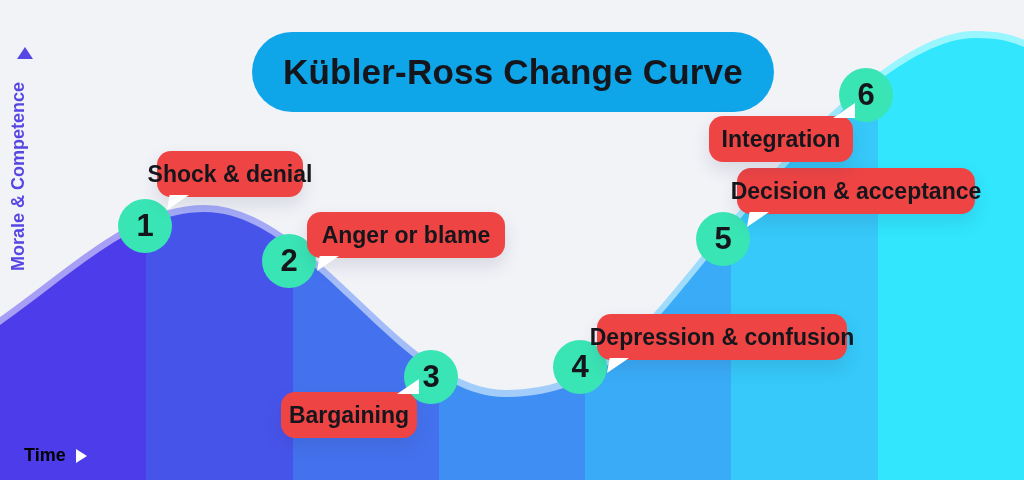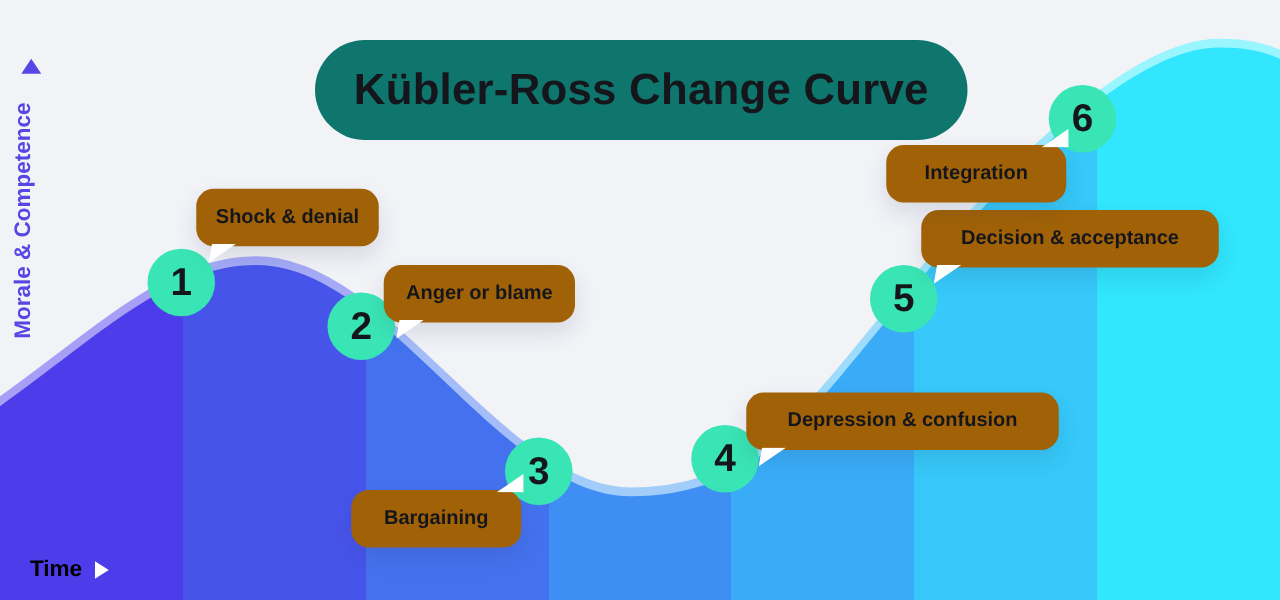--- a/index.html
+++ b/index.html
@@ -5,21 +5,21 @@
   html,body{margin:0;padding:0;}
   .stage-canvas{
     position:relative;width:1024px;height:480px;overflow:hidden;
     background:#f2f3f7;
     font-family:"Liberation Sans","DejaVu Sans",sans-serif;
   }
   .curve-svg{position:absolute;inset:0;z-index:1;}
 
   .title-pill{
     position:absolute;left:252px;top:32px;width:522px;height:80px;z-index:2;
-    background:#0f766e;border-radius:42px;
+    background:#0ea5e9;border-radius:42px;
     display:flex;align-items:center;justify-content:center;
   }
   .title-pill h1{
     margin:0;font-size:35px;font-weight:bold;color:#15161b;letter-spacing:.2px;
   }
 
   .y-axis-arrow{
     position:absolute;left:17px;top:47px;z-index:2;
     width:0;height:0;border-left:8px solid transparent;border-right:8px solid transparent;
     border-bottom:12px solid #5646e3;
@@ -44,27 +44,27 @@
     position:absolute;width:54px;height:54px;border-radius:50%;z-index:3;
     background:#3ae5b5;color:#15161c;
     display:flex;align-items:center;justify-content:center;
     font-size:31px;font-weight:bold;
   }
   .m1{left:118px;top:199px;} .m2{left:262px;top:234px;} .m3{left:404px;top:350px;}
   .m4{left:553px;top:340px;} .m5{left:696px;top:212px;} .m6{left:839px;top:68px;}
 
   .callout{
     position:absolute;height:46px;z-index:4;box-sizing:border-box;
-    background:#a16207;border-radius:14px;
+    background:#ef4444;border-radius:14px;
     box-shadow:0 8px 18px rgba(40,50,90,.13);
     display:flex;align-items:center;justify-content:center;
-    font-size:16px;font-weight:bold;color:#15161c;white-space:nowrap;
+    font-size:23px;font-weight:bold;color:#15161c;white-space:nowrap;
   }
   .c1{left:157px;top:151px;width:146px;}
-  .c2{left:307px;top:212px;width:153px;}
+  .c2{left:307px;top:212px;width:198px;}
   .c3{left:281px;top:392px;width:136px;}
   .c4{left:597px;top:314px;width:250px;}
   .c5{left:737px;top:168px;width:238px;}
   .c6{left:709px;top:116px;width:144px;}
 
   .tail{position:absolute;width:22px;height:15px;background:#ffffff;}
   .tail-bl{left:10px;bottom:-13px;clip-path:polygon(0% 100%,12% 0%,100% 0%);}
   .tail-tr{right:-2px;top:-13px;clip-path:polygon(100% 0%,0% 100%,100% 100%);}
 </style>
 </head>

